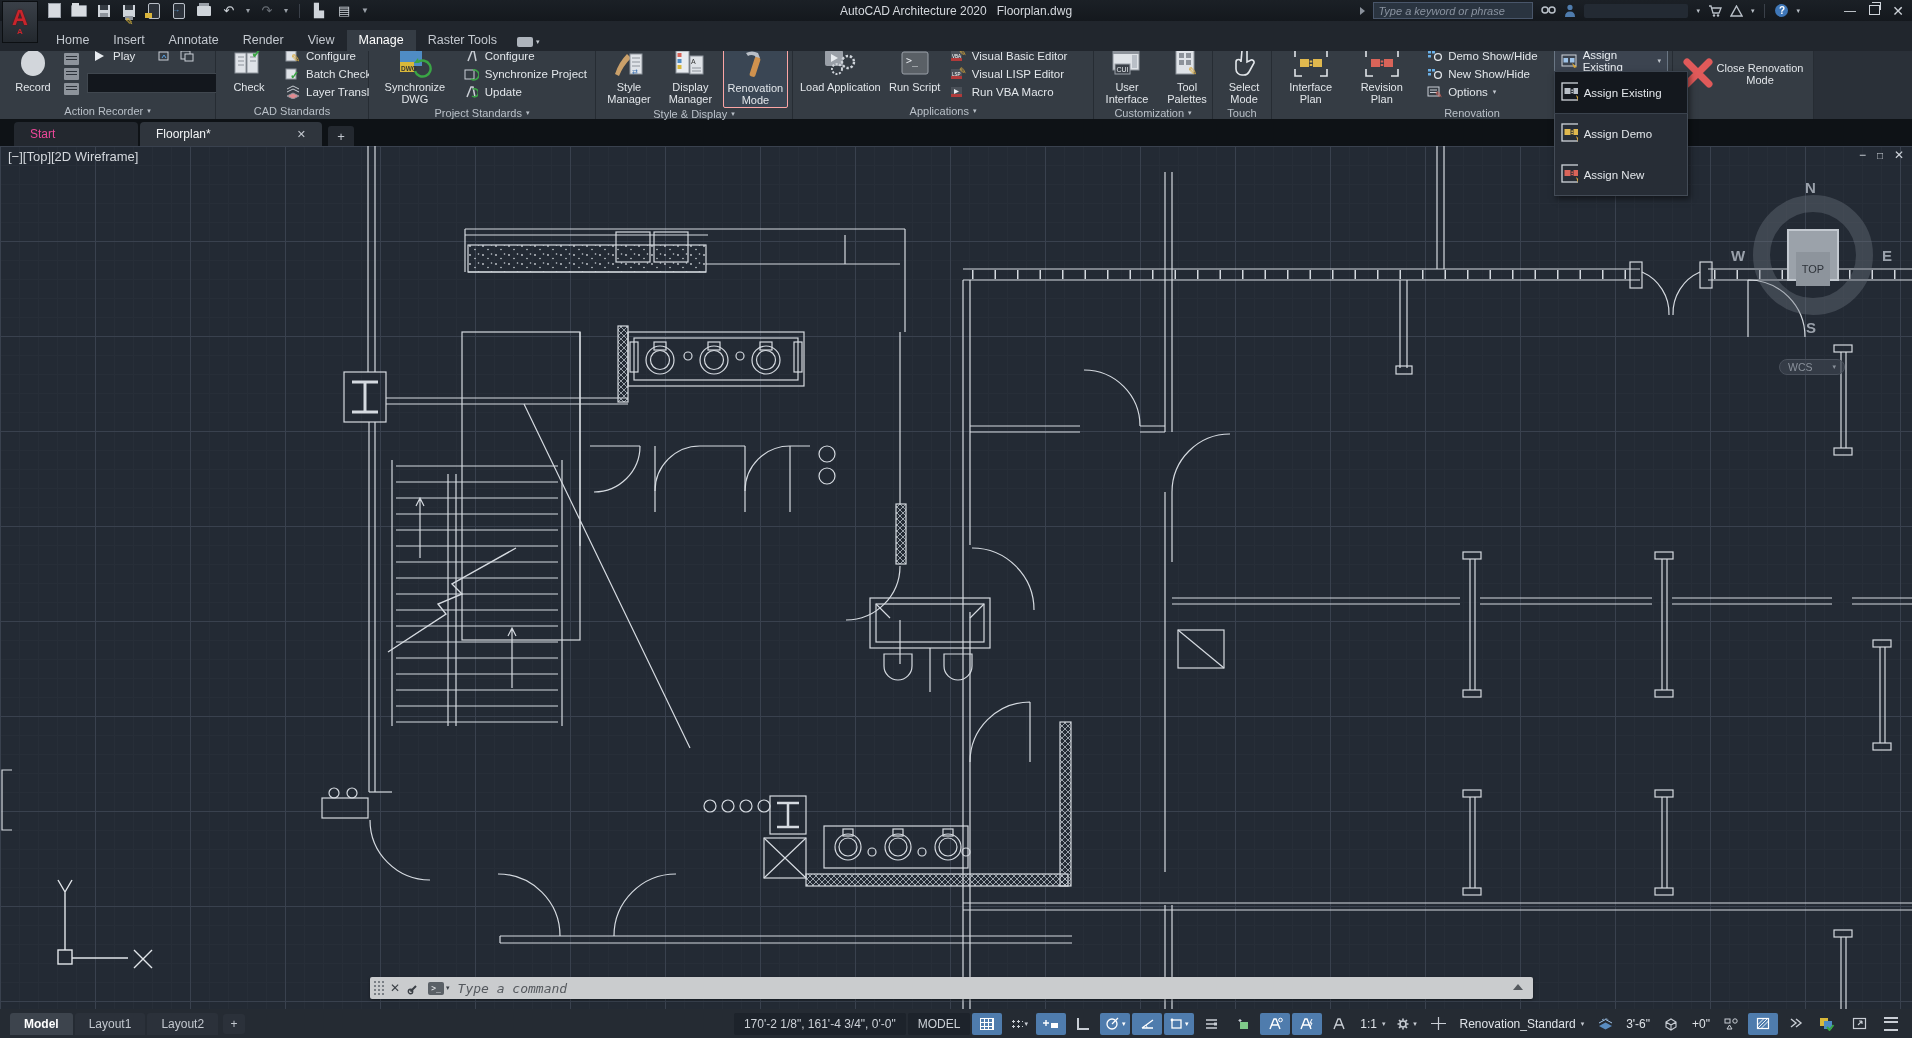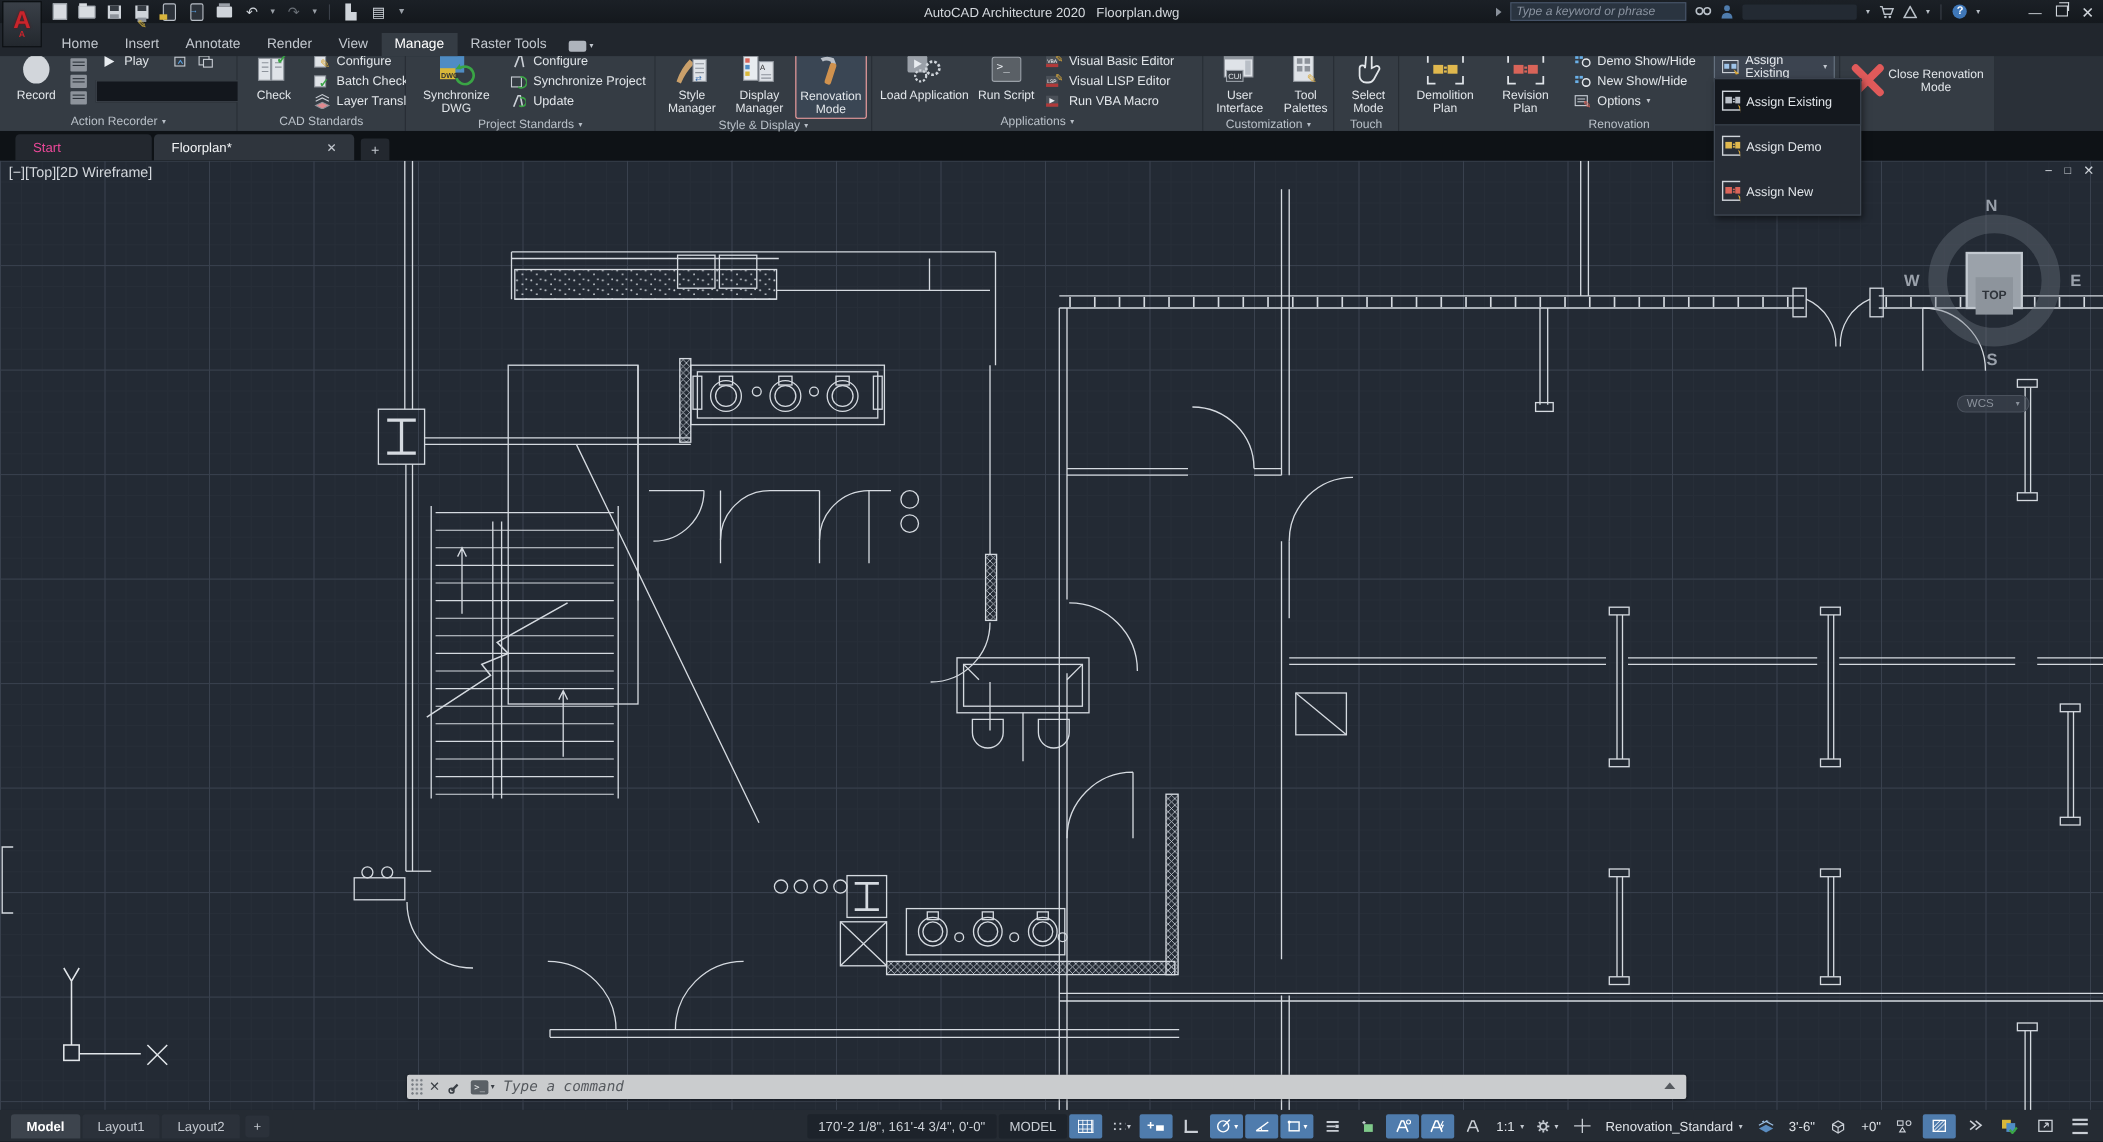--- a/index.html
+++ b/index.html
@@ -89,21 +89,21 @@
   .vp-winbtns{position:absolute;right:8px;top:2px;display:flex;gap:11px;z-index:5;color:#cfd4da;font-size:12px;align-items:center;}
   .drawing-svg{position:absolute;inset:0;width:100%;height:100%;}
   
   .viewcube{position:absolute;right:22px;top:35px;width:155px;height:210px;z-index:6;}
   .vc-ring{position:absolute;left:18px;top:14px;width:86px;height:86px;border-radius:50%;border:17px solid rgba(110,118,130,.38);}
   .vc-n{position:absolute;left:70px;top:-2px;color:#9aa1ab;font-weight:bold;font-size:15px;}
   .vc-s{position:absolute;left:71px;top:138px;color:#9aa1ab;font-weight:bold;font-size:15px;}
   .vc-w{position:absolute;left:-4px;top:66px;color:#9aa1ab;font-weight:bold;font-size:15px;}
   .vc-e{position:absolute;left:147px;top:66px;color:#9aa1ab;font-weight:bold;font-size:15px;}
   .vc-top{position:absolute;left:52px;top:48px;width:48px;height:48px;background:#9ba2aa;border:2px solid #c3c9d0;display:flex;align-items:center;justify-content:center;}
-  .vc-top-inner{width:34px;height:34px;background:#8d949c;display:flex;align-items:center;justify-content:center;font-size:11px;font-weight:bold;color:#2e333a;margin-top:28px;}
+  .vc-top-inner{width:34px;height:34px;background:#8d949c;display:flex;align-items:center;justify-content:center;font-size:11px;font-weight:normal;color:#2e333a;margin-top:28px;}
   .wcs-pill{position:absolute;left:44px;top:178px;padding:1px 8px;border-radius:8px;background:rgba(62,69,80,.65);border:1px solid #4a515c;color:#8a919b;font-size:10.5px;display:flex;align-items:center;gap:20px;}
   .wcs-pill .darr{color:#8a919b;}
   
   .cmdbar{position:absolute;left:370px;top:831px;width:1163px;height:22px;background:#caccce;border-radius:2px;display:flex;align-items:center;z-index:10;box-shadow:0 1px 3px rgba(0,0,0,.4);}
   .cmd-grip{width:12px;height:16px;margin-left:3px;background-image:radial-gradient(#7a7f85 1px,transparent 1.2px);background-size:4px 4px;}
   .cmd-x{color:#3a3f45;font-size:12px;margin:0 7px 0 5px;}
   .cmd-ico{width:16px;height:13px;background:#5a6066;border-radius:2px;color:#e8eaec;font-size:8px;font-family:"DejaVu Sans Mono",monospace;display:flex;align-items:center;justify-content:center;margin:0 2px 0 8px;}
   .cmd-darr{font-size:7px;color:#3a3f45;margin-right:8px;}
   .cmd-text{font-size:13px;color:#55595e;font-style:italic;font-family:"DejaVu Sans Mono",monospace;}
   .cmd-up{position:absolute;right:10px;top:7px;width:0;height:0;border-bottom:6px solid #55595e;border-left:5px solid transparent;border-right:5px solid transparent;}
@@ -533,21 +533,21 @@
         <div class="bigbtn">
           <span class="bico">
             <svg class="sg" width="36" height="30">
                 <path d="M2,9 V2 H9 M27,2 H34 V9 M34,21 V28 H27 M9,28 H2 V21" fill="none" stroke="#dfe3e8" stroke-width="1.6"></path>
                 <rect x="7" y="11" width="9" height="8" fill="#e0b84e"></rect>
                 <rect x="20" y="11" width="9" height="8" fill="#e0b84e"></rect>
                 <rect x="16.7" y="12.5" width="2.6" height="2" fill="#e0b84e"></rect>
                 <rect x="16.7" y="16" width="2.6" height="2" fill="#e0b84e"></rect>
               </svg>
           </span>
-          <span>Demolition Plan</span>
+          <span>Interface Plan</span>
         </div>
         <div class="bigbtn">
           <span class="bico">
             <svg class="sg" width="36" height="30">
                 <path d="M2,9 V2 H9 M27,2 H34 V9 M34,21 V28 H27 M9,28 H2 V21" fill="none" stroke="#dfe3e8" stroke-width="1.6"></path>
                 <rect x="7" y="11" width="9" height="8" fill="#d96459"></rect>
                 <rect x="20" y="11" width="9" height="8" fill="#d96459"></rect>
                 <rect x="16.7" y="12.5" width="2.6" height="2" fill="#d96459"></rect>
                 <rect x="16.7" y="16" width="2.6" height="2" fill="#d96459"></rect>
               </svg>

